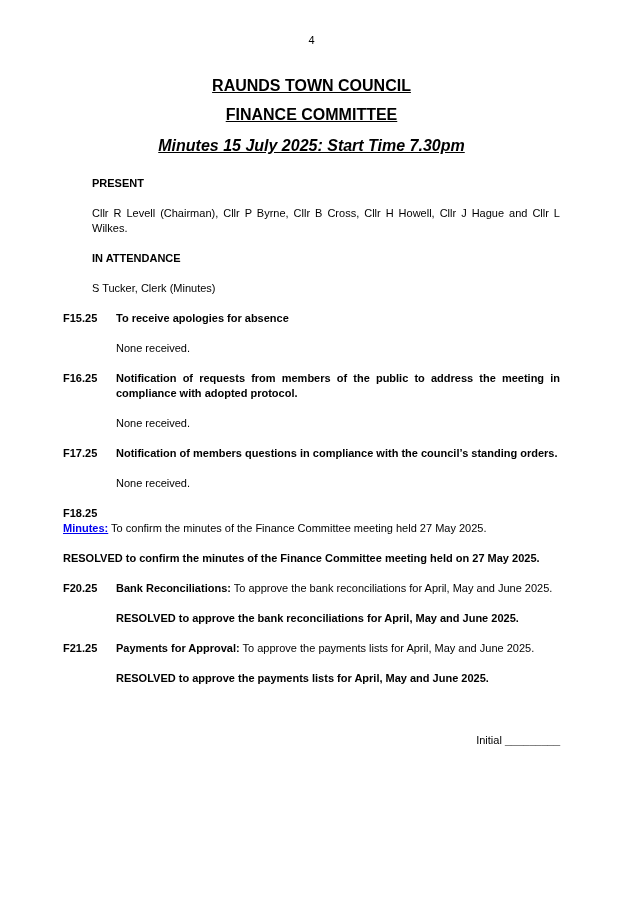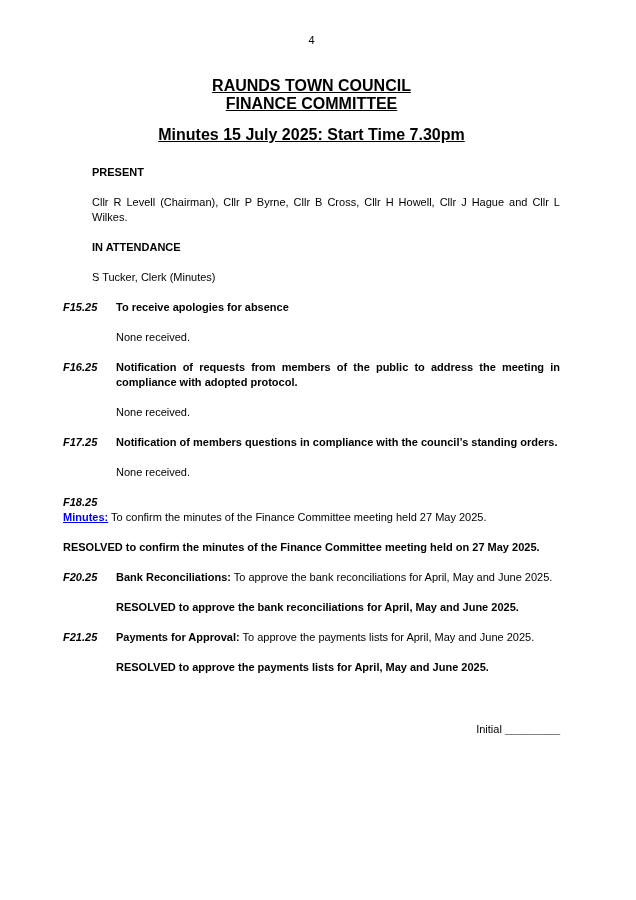--- a/index.html
+++ b/index.html
@@ -13,28 +13,28 @@
     font-family:"Liberation Sans", sans-serif;
     font-size:11px;
     line-height:15px;
     padding:33px 76px 0 63px;
     overflow:hidden;
   }
   .center { text-align:center; }
   .bold { font-weight:bold; }
   .pgnum { margin-bottom:30px; }
   .doc-title { font-weight:bold; text-decoration:underline; font-size:16px; }
-  .t2 { margin-top:3px; }
-  .t3 { margin-top:16px; }
+  .t2 { margin-top:14px; }
+  .t3 { margin-top:16px;font-style:italic; }
   .sec { margin-top:23px; }
   p { margin:0 0 15px 0; }
   .attend { margin-left:29px; }
   .just { text-align:justify; }
   .item { display:flex; }
-  .ref { flex:0 0 53px; width:53px; font-weight:bold;font-style:italic; }
+  .ref { flex:0 0 53px; width:53px; font-weight:bold; }
   .content { flex:1 1 auto; min-width:0; }
   .link { font-weight:bold; text-decoration:underline; cursor:pointer; }
   .footer { text-align:right; margin-top:32px; }
   .sig-line { color:#555555; }
 </style>
 </head>
 <body>
 
 <div class="page">
 

